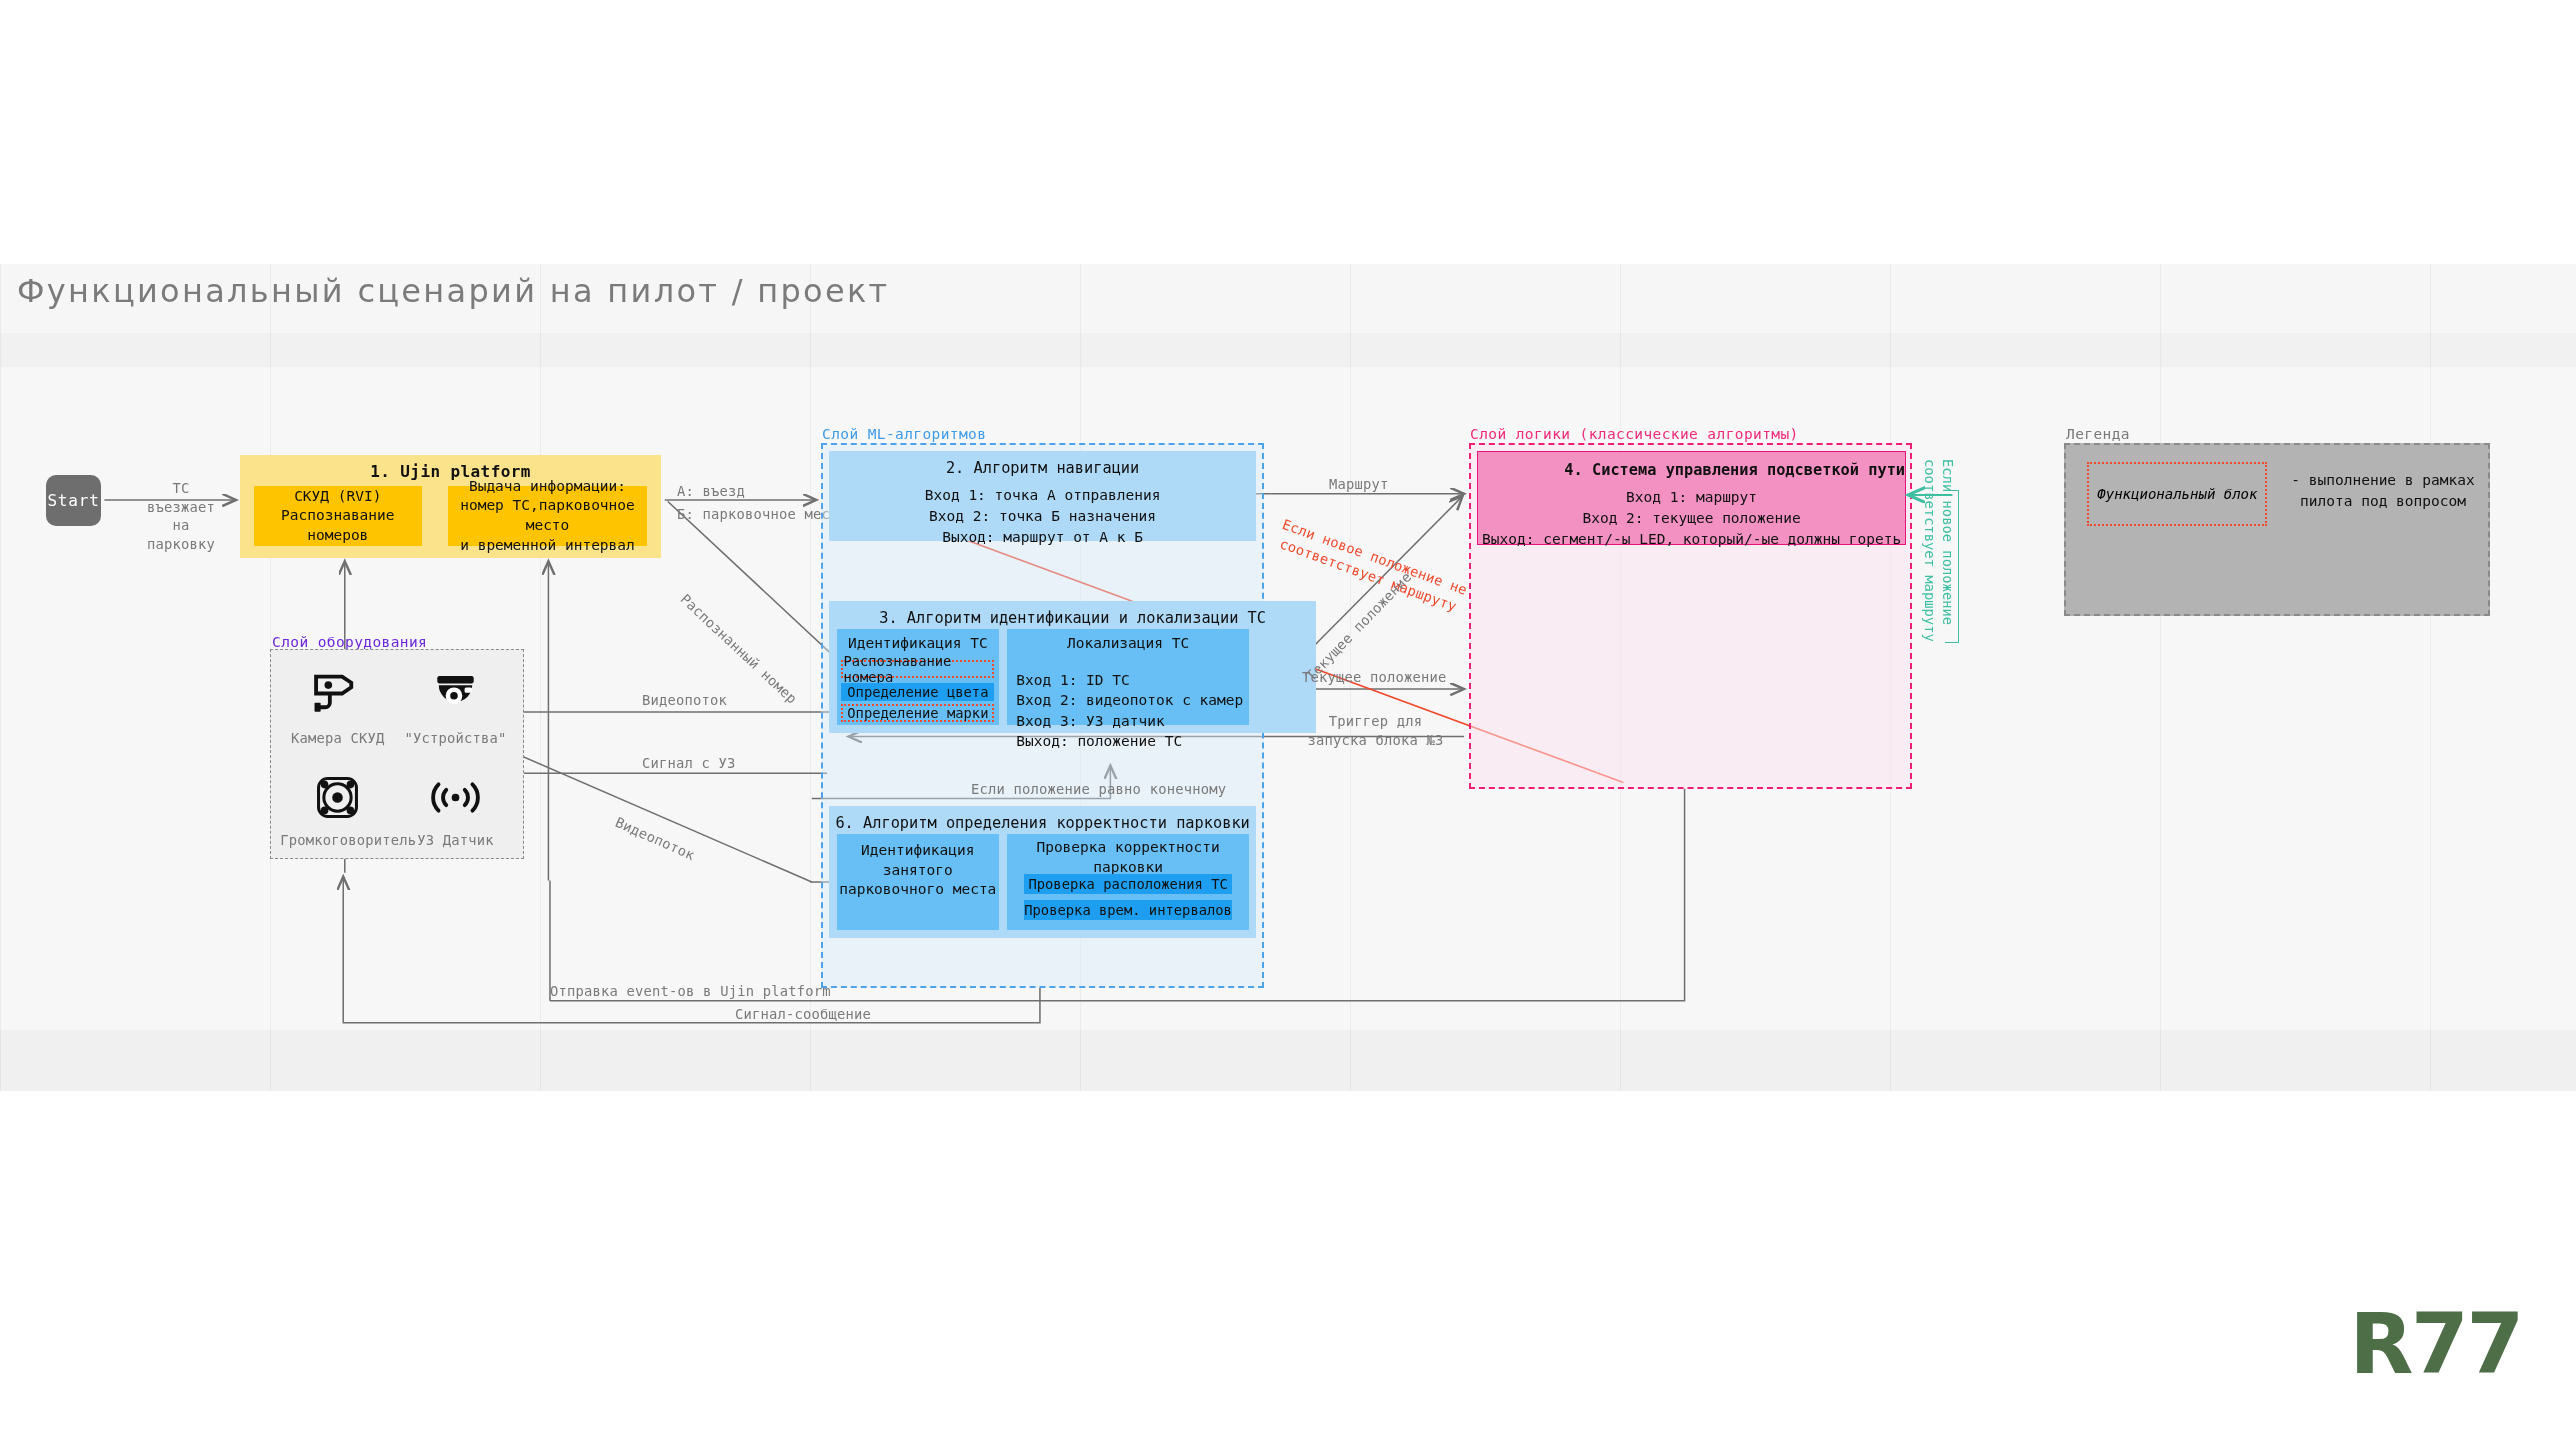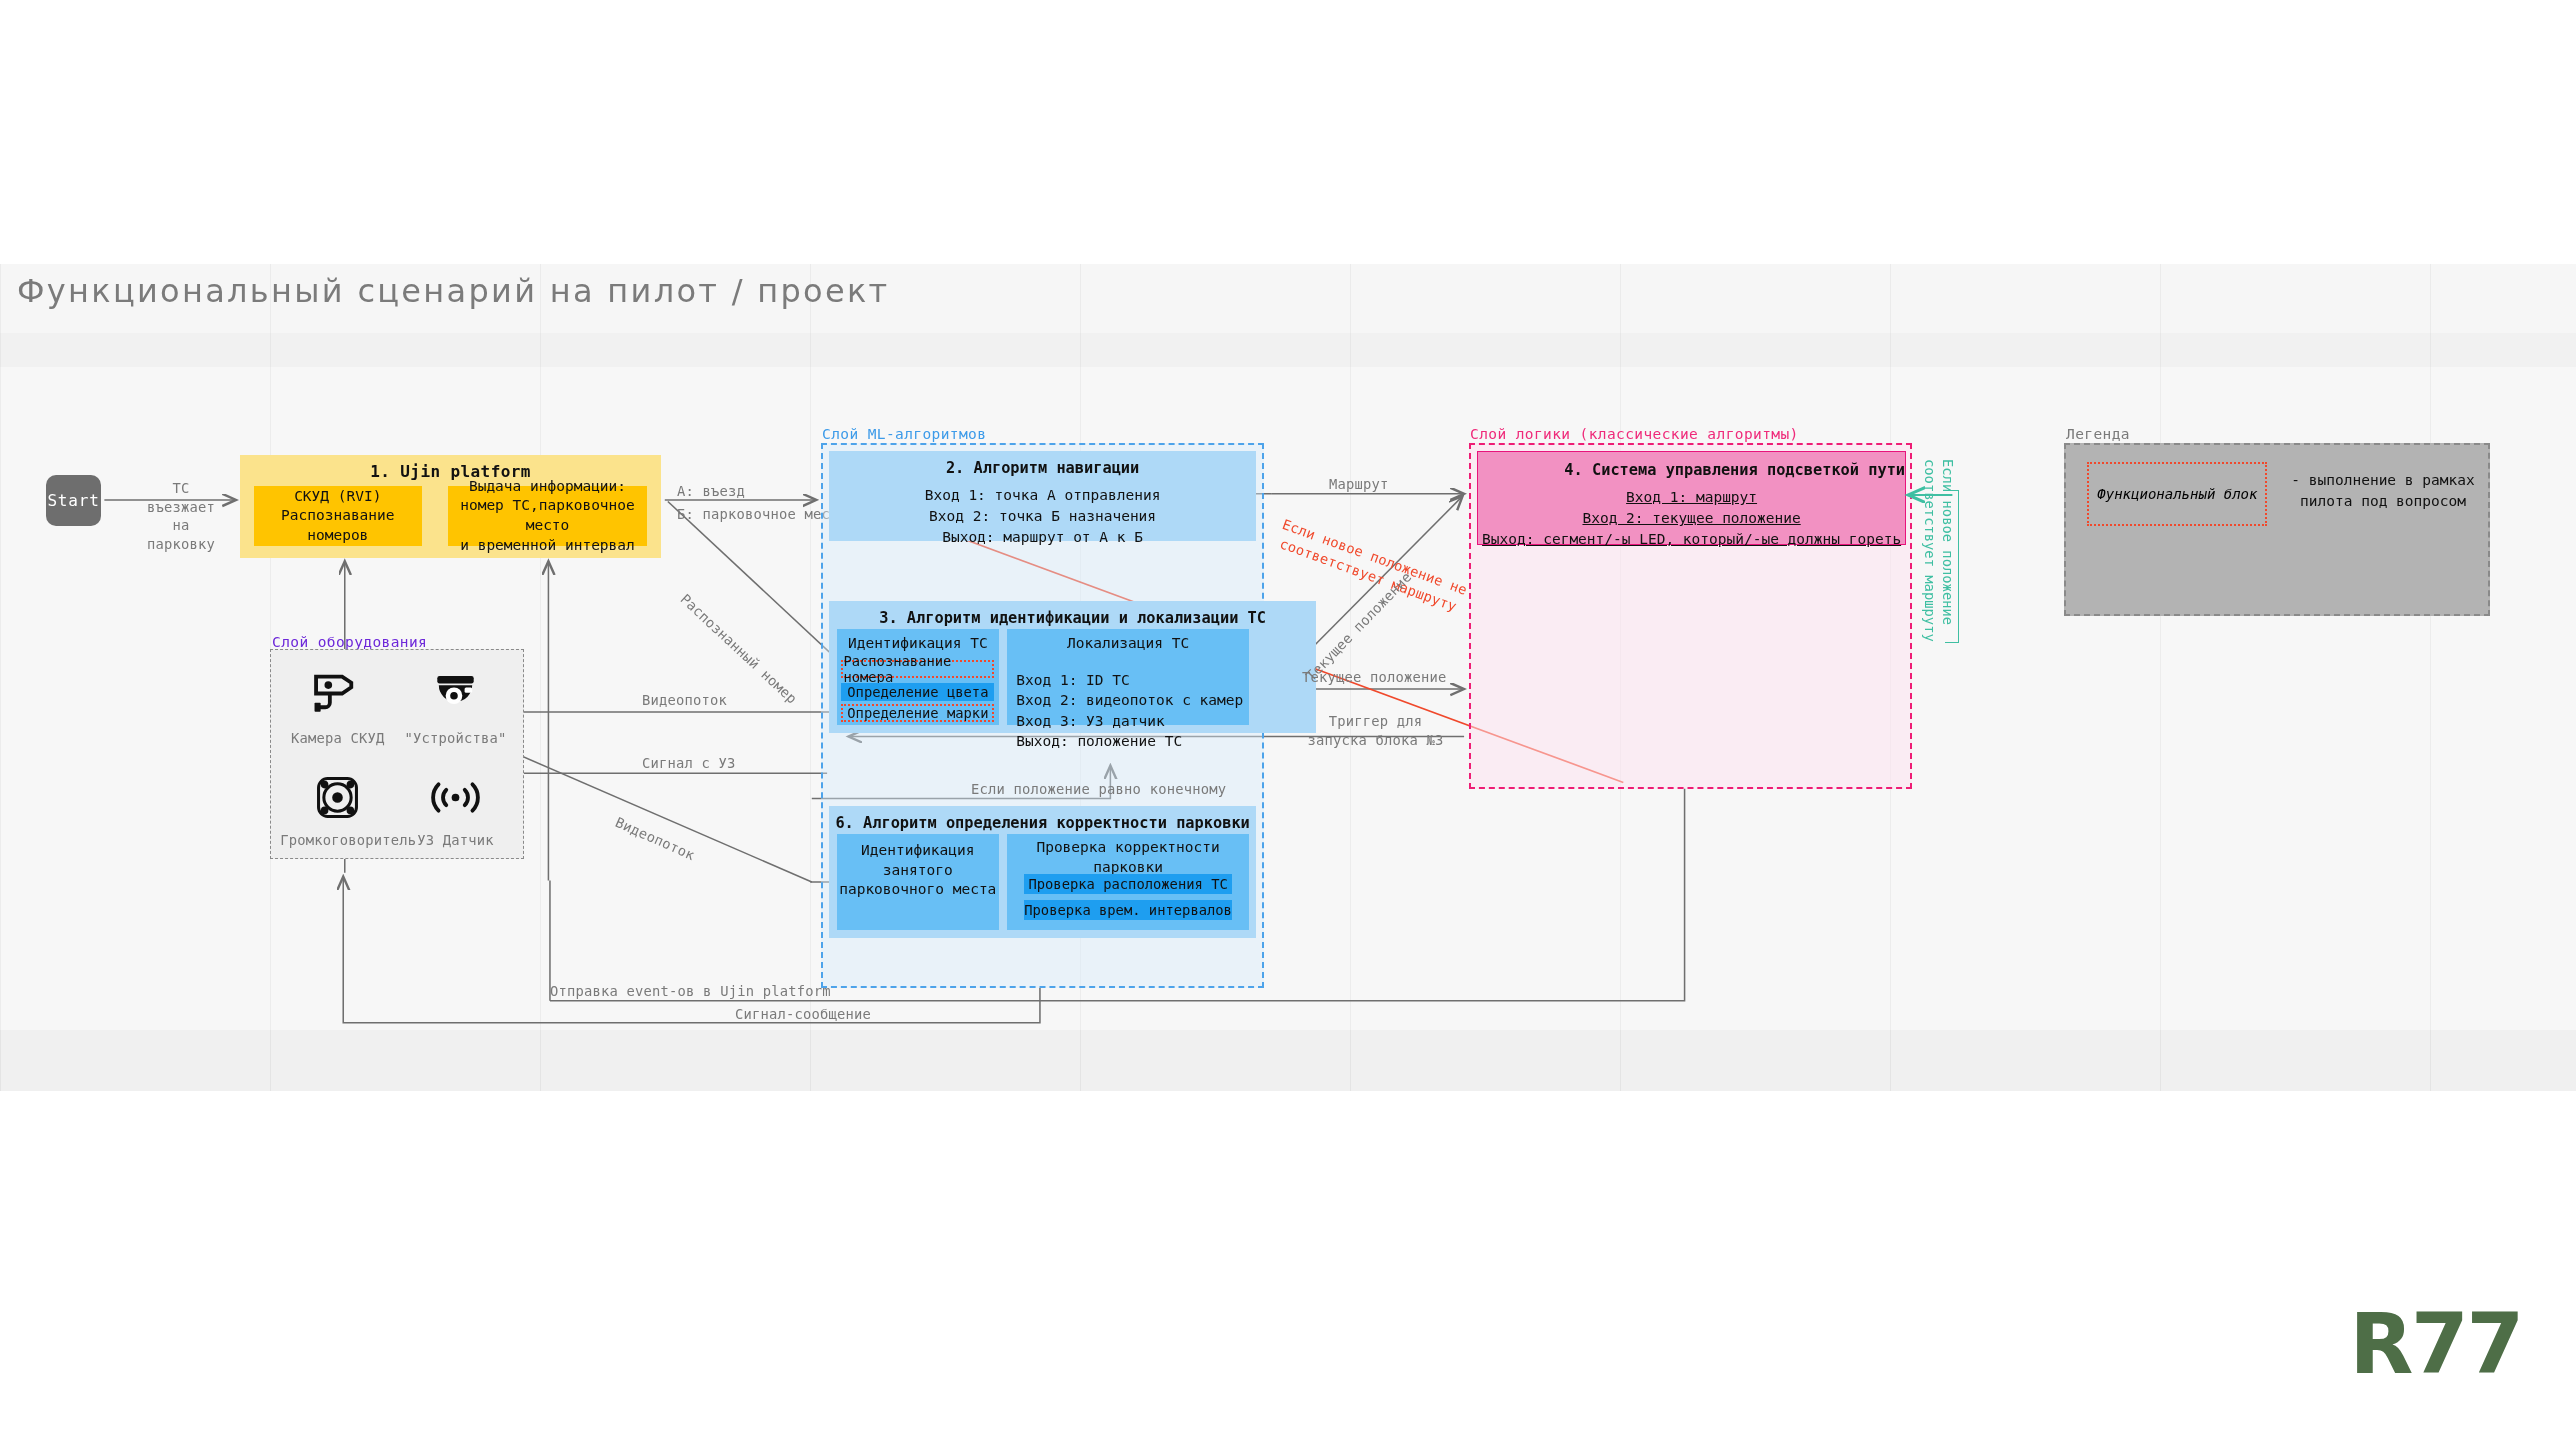--- a/index.html
+++ b/index.html
@@ -62,21 +62,21 @@
   .dev{position:absolute;width:115px;text-align:center;}
   .dev .cap{font-size:13.8px;color:#7a7a7a;margin-top:3.1px;letter-spacing:0.2px;}
   .dev .ic{height:63px;display:flex;align-items:center;justify-content:center;}
   #dev1{left:9.2px;top:13.8px;} #dev2{left:127px;top:13.8px;}
   #dev3{left:9.2px;top:116px;} #dev4{left:127px;top:116px;}
 
   
   #ml-lbl{left:822px;top:426px;font-size:14.5px;color:#3d9be9;letter-spacing:0.4px;}
   #ml{left:821px;top:443px;width:443px;height:545px;border:2.3px dashed #4da3ea;background:rgba(214,236,253,.42);}
   .bblk{position:absolute;background:#aed9f7;}
-  .bblk .ttl{position:absolute;top:8.4px;left:0;width:100%;text-align:center;font-size:15.3px;font-weight:bold;color:#111;}
+  .bblk .ttl{position:absolute;top:8.4px;left:0;width:100%;text-align:center;font-size:15.3px;font-weight:normal;color:#111;}
   #b2{left:6.1px;top:6.1px;width:427px;height:90px;}
   #b2 .body{position:absolute;top:34px;left:0;width:100%;text-align:center;font-size:14.5px;line-height:1.45;color:#111;}
   #b3{left:6.1px;top:156px;width:487px;height:132px;}
   #b6{left:6.1px;top:361px;width:427px;height:132px;}
   .sub{position:absolute;background:#68bff5;}
   .sub .sttl{position:absolute;top:5.4px;left:0;width:100%;text-align:center;font-size:14.5px;color:#111;line-height:1.35;}
   #b3-id{left:7.7px;top:27.6px;width:162px;height:96px;}
   #b3-loc{left:178px;top:27.6px;width:242px;height:96px;}
   #b3-loc .list{position:absolute;top:41px;left:9.2px;font-size:14.5px;line-height:1.42;color:#111;text-align:left;}
   .chip{position:absolute;left:4.6px;width:153px;height:18.4px;background:#1e9ef0;color:#111;font-size:13.8px;display:flex;align-items:center;justify-content:center;box-sizing:border-box;}
@@ -310,21 +310,21 @@
 парковочного места</div>
     </div>
   </div>
 </div>
 <div class="elab" style="left:971px;top:780px;">Если положение равно конечному</div>
 
 <div class="lbl" id="lg-lbl">Слой логики (классические алгоритмы)</div>
 <div class="blk" id="lg">
   <div class="pblk" id="b4">
     <div class="ttl">4. Система управления подсветкой пути</div>
-    <div class="body" style="white-space:pre-line;text-decoration:underline;">Вход 1: маршрут
+    <div class="body" style="white-space:pre-line;">Вход 1: маршрут
 Вход 2: текущее положение
 Выход: сегмент/-ы LED, который/-ые должны гореть</div>
   </div>
 </div>
 
 <div class="elab" style="left:1329px;top:475px;">Маршрут</div>
 <div class="elab red" style="left:1286px;top:515px;transform:rotate(20deg);transform-origin:0 0;white-space:pre-line;text-align:center;">Если новое положение не
 соответствует маршруту</div>
 <div class="elab" style="left:1302px;top:672px;transform:rotate(-46deg);transform-origin:0 0;">Текущее положение</div>
 <div class="elab" style="left:1302px;top:668px;">Текущее положение</div>

